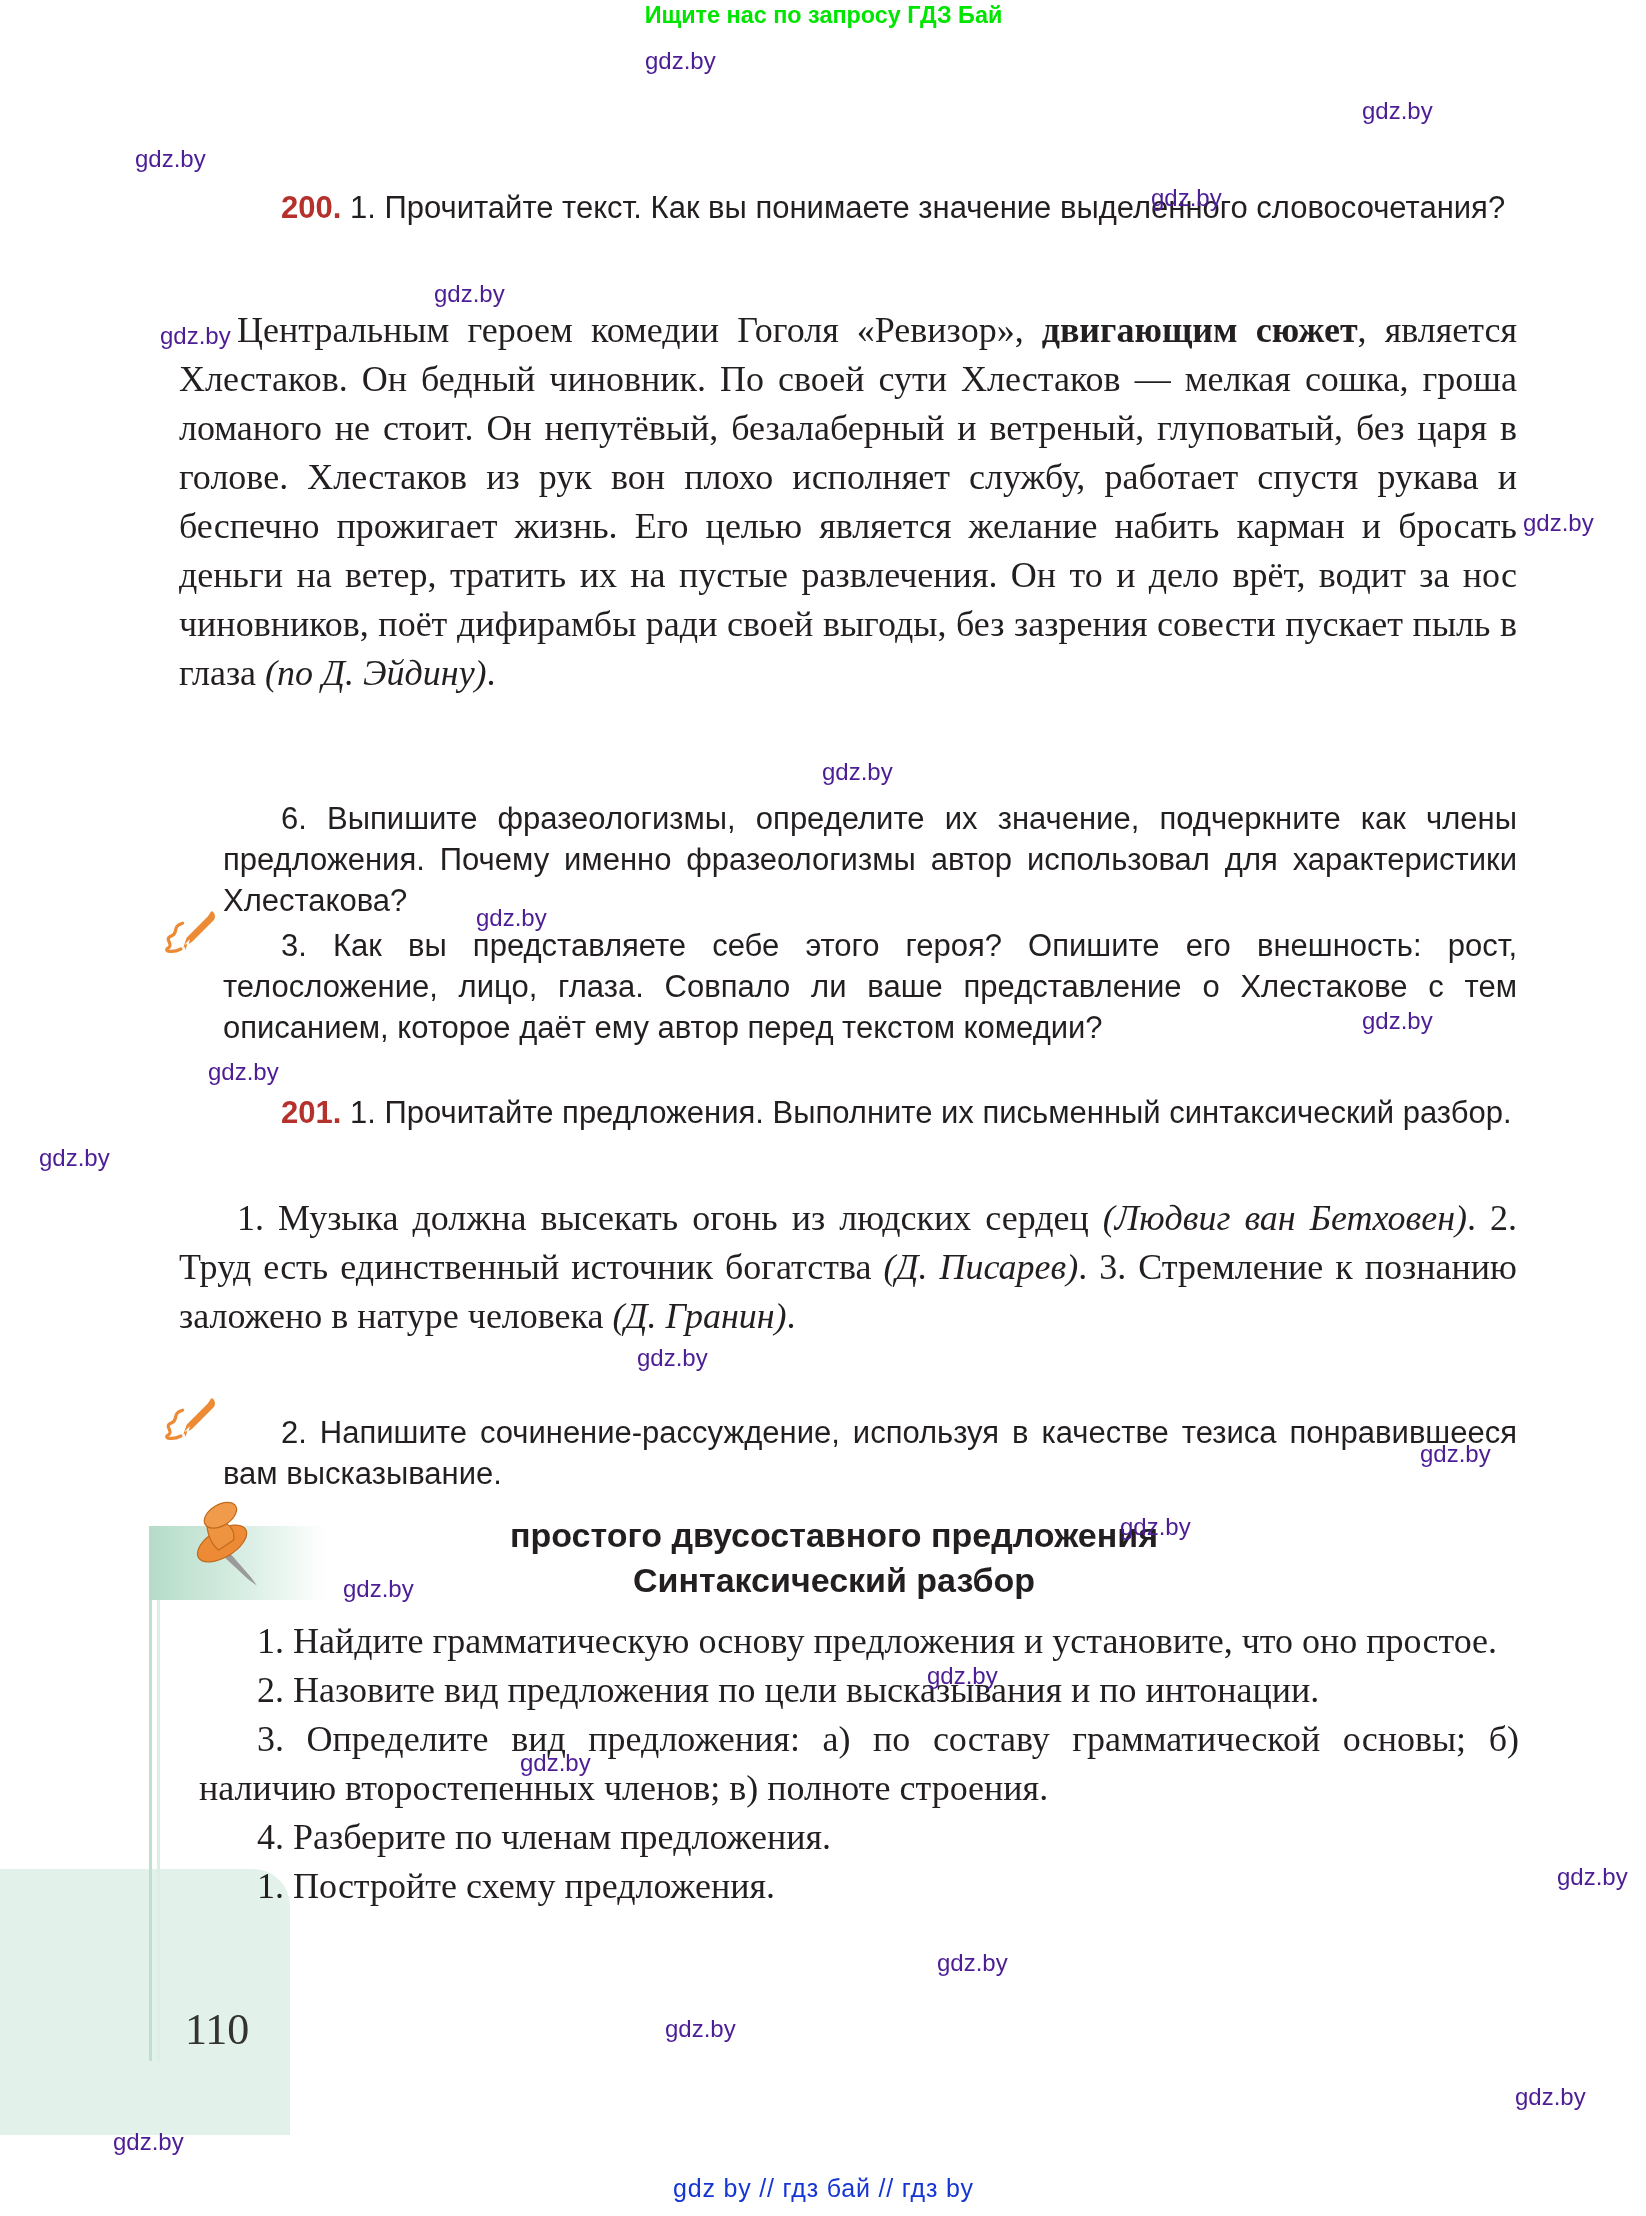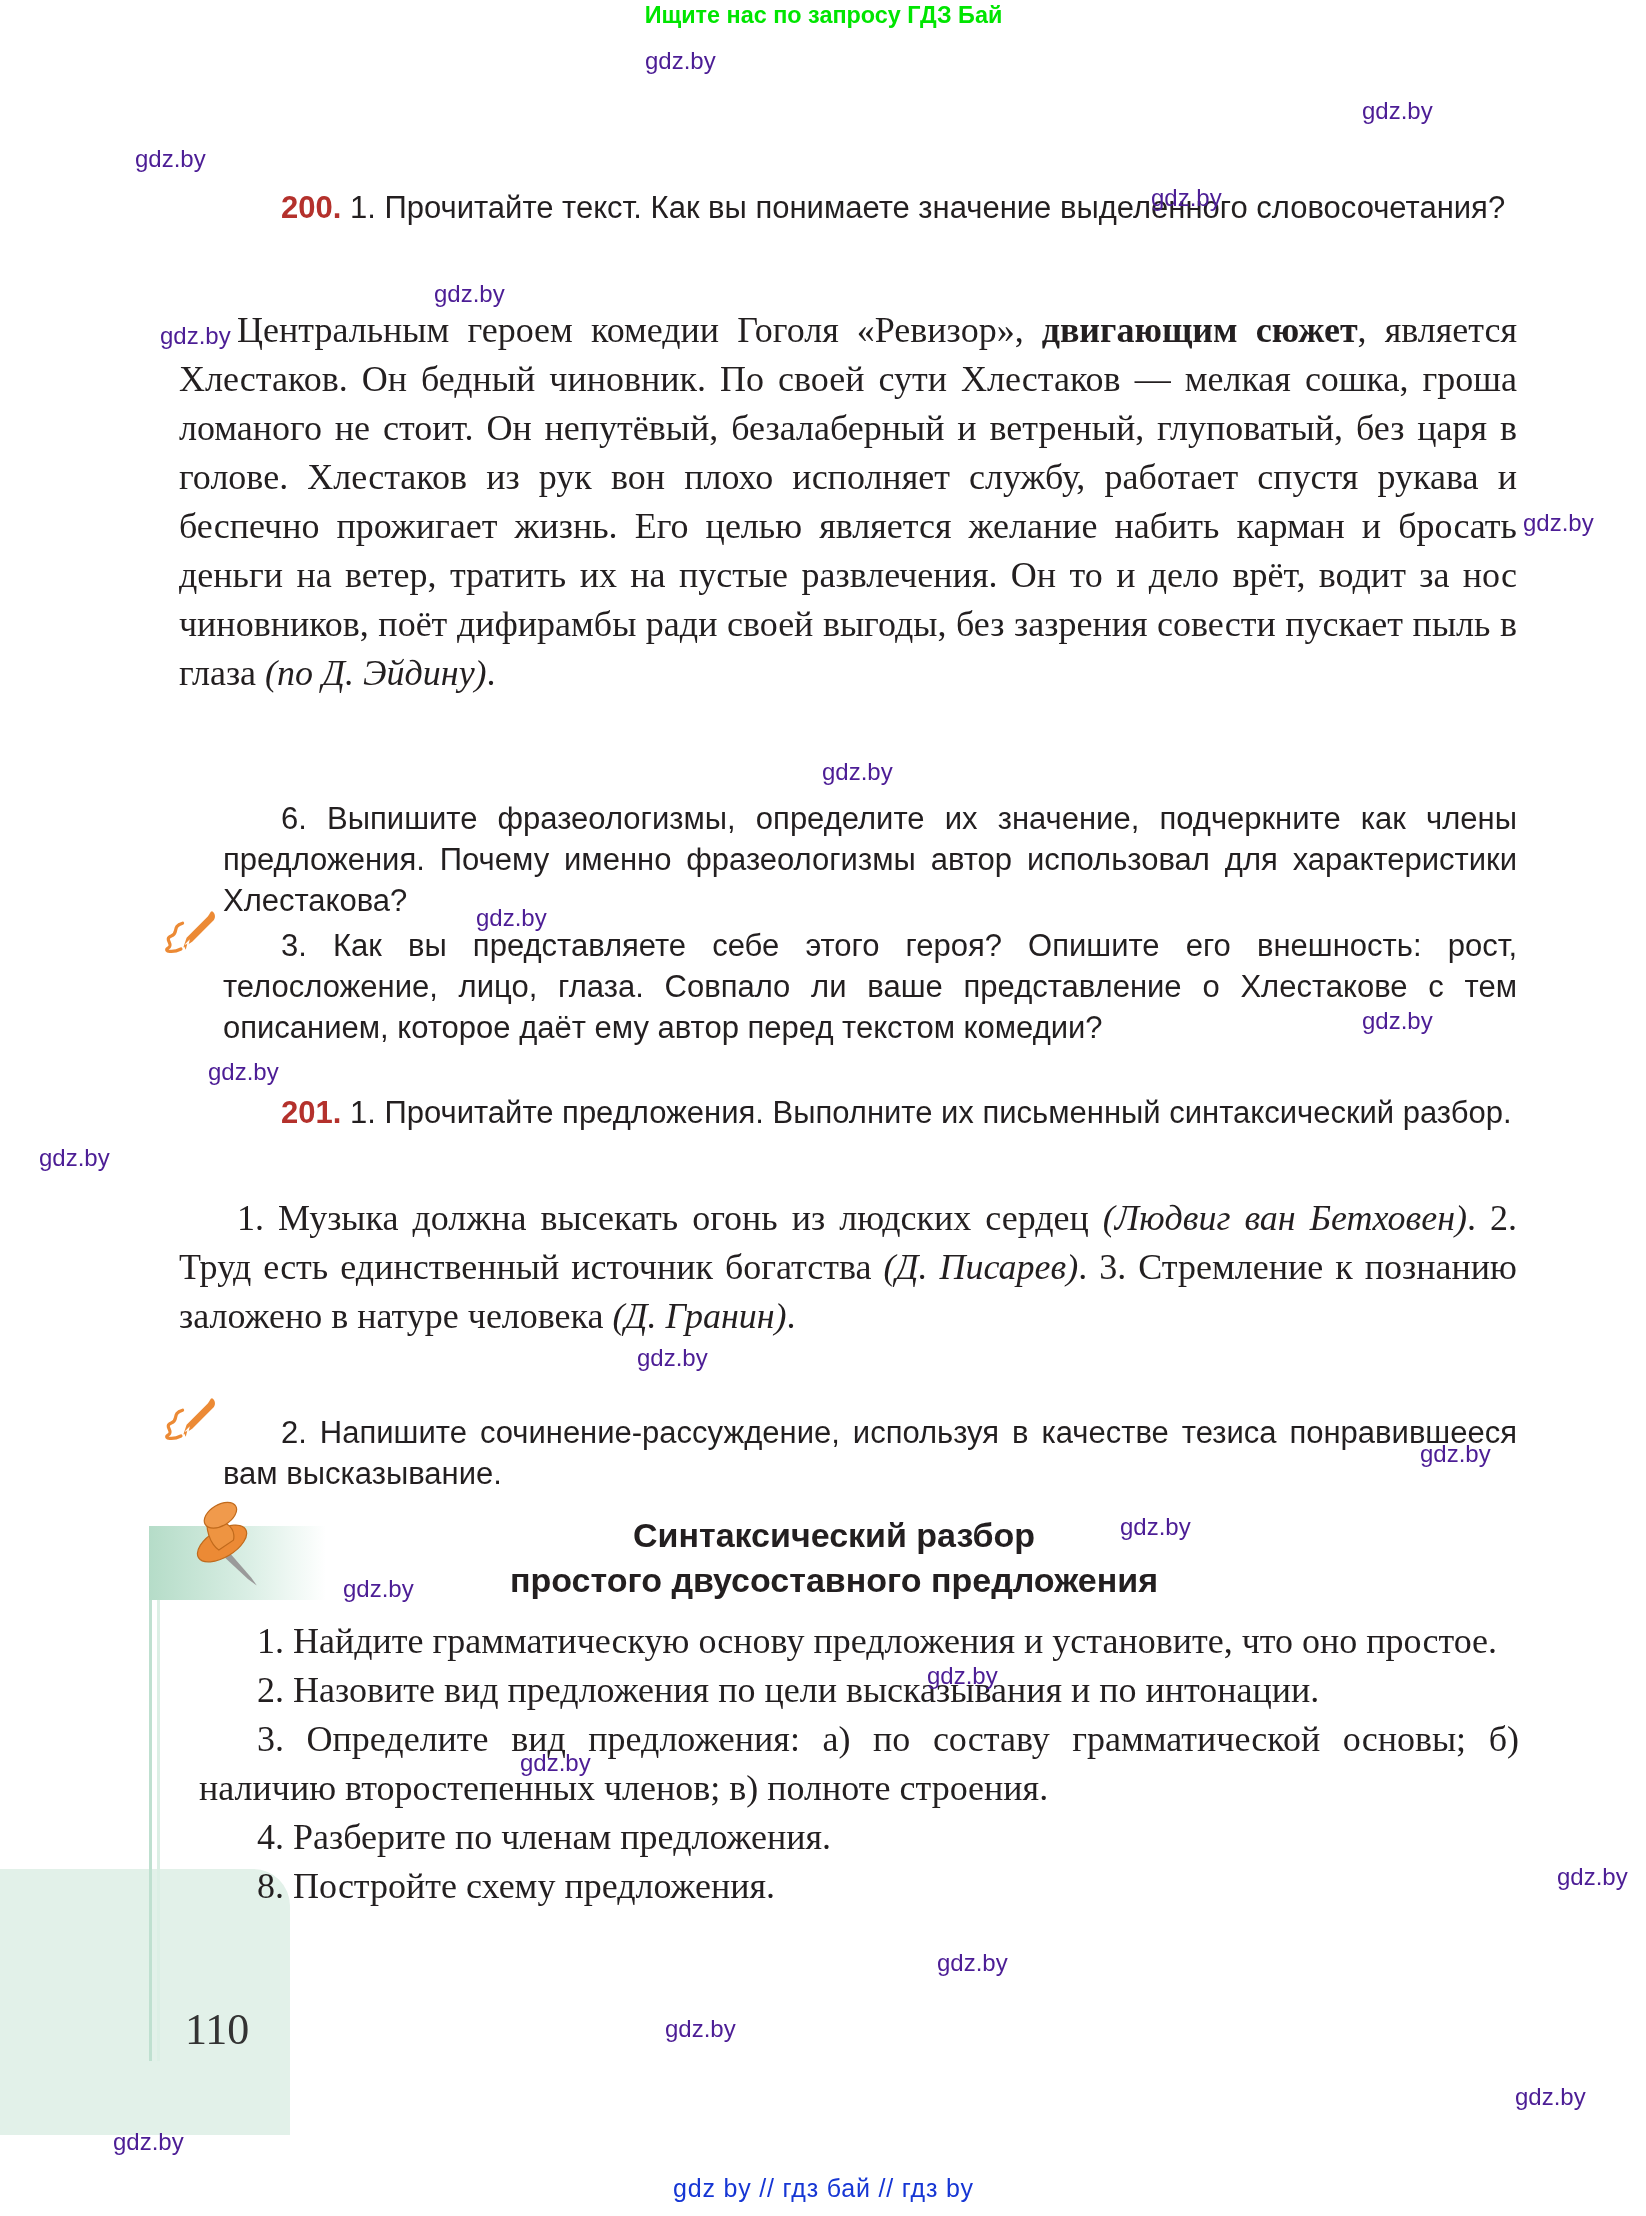--- a/index.html
+++ b/index.html
@@ -230,30 +230,30 @@
     <div class="infobox-head"></div>
 
     <svg class="pin-icon" viewBox="0 0 115 130">
       <path d="M60 70 L88 102 L95 112 L84 104 L56 78 Z" fill="#9a9a9a"></path>
       <ellipse cx="52" cy="60" rx="34" ry="17" transform="rotate(-31 52 60)" fill="#ec8a35" stroke="#c06a1c" stroke-width="1.5"></ellipse>
       <path d="M33 34 C33 34 46 28 58 36 C70 44 66 56 66 56 L48 68 C48 68 34 60 33 34 Z" fill="#ee9441" stroke="#c06a1c" stroke-width="1.5"></path>
       <ellipse cx="50" cy="25" rx="22" ry="13" transform="rotate(-31 50 25)" fill="#f09a4c" stroke="#c06a1c" stroke-width="1.5"></ellipse>
     </svg>
 
     <div class="infobox-title">
+      <div>простого двусоставного предложения</div>
       <div>Синтаксический разбор</div>
-      <div>простого двусоставного предложения</div>
     </div>
 
     <div class="infobox-body">
       <div class="serif-block indent">1. Найдите грамматическую основу предложения и установите, что оно простое.</div>
       <div class="serif-block indent">2. Назовите вид предложения по цели высказывания и по интонации.</div>
       <div class="serif-block indent">3. Определите вид предложения: а) по составу грамматической основы; б) наличию второстепенных членов; в) полноте строения.</div>
       <div class="serif-block indent">4. Разберите по членам предложения.</div>
-      <div class="serif-block indent">8. Постройте схему предложения.</div>
+      <div class="serif-block indent">1. Постройте схему предложения.</div>
     </div>
   </div>
 
   <div id="wm-layer">
       <div class="wm" style="left: 645px; top: 47px; font-size: 24px;">gdz.by</div>
       <div class="wm" style="left: 1362px; top: 97px; font-size: 24px;">gdz.by</div>
       <div class="wm" style="left: 135px; top: 145px; font-size: 24px;">gdz.by</div>
       <div class="wm" style="left: 1151px; top: 184px; font-size: 24px;">gdz.by</div>
       <div class="wm" style="left: 434px; top: 280px; font-size: 24px;">gdz.by</div>
       <div class="wm" style="left: 160px; top: 322px; font-size: 24px;">gdz.by</div>

